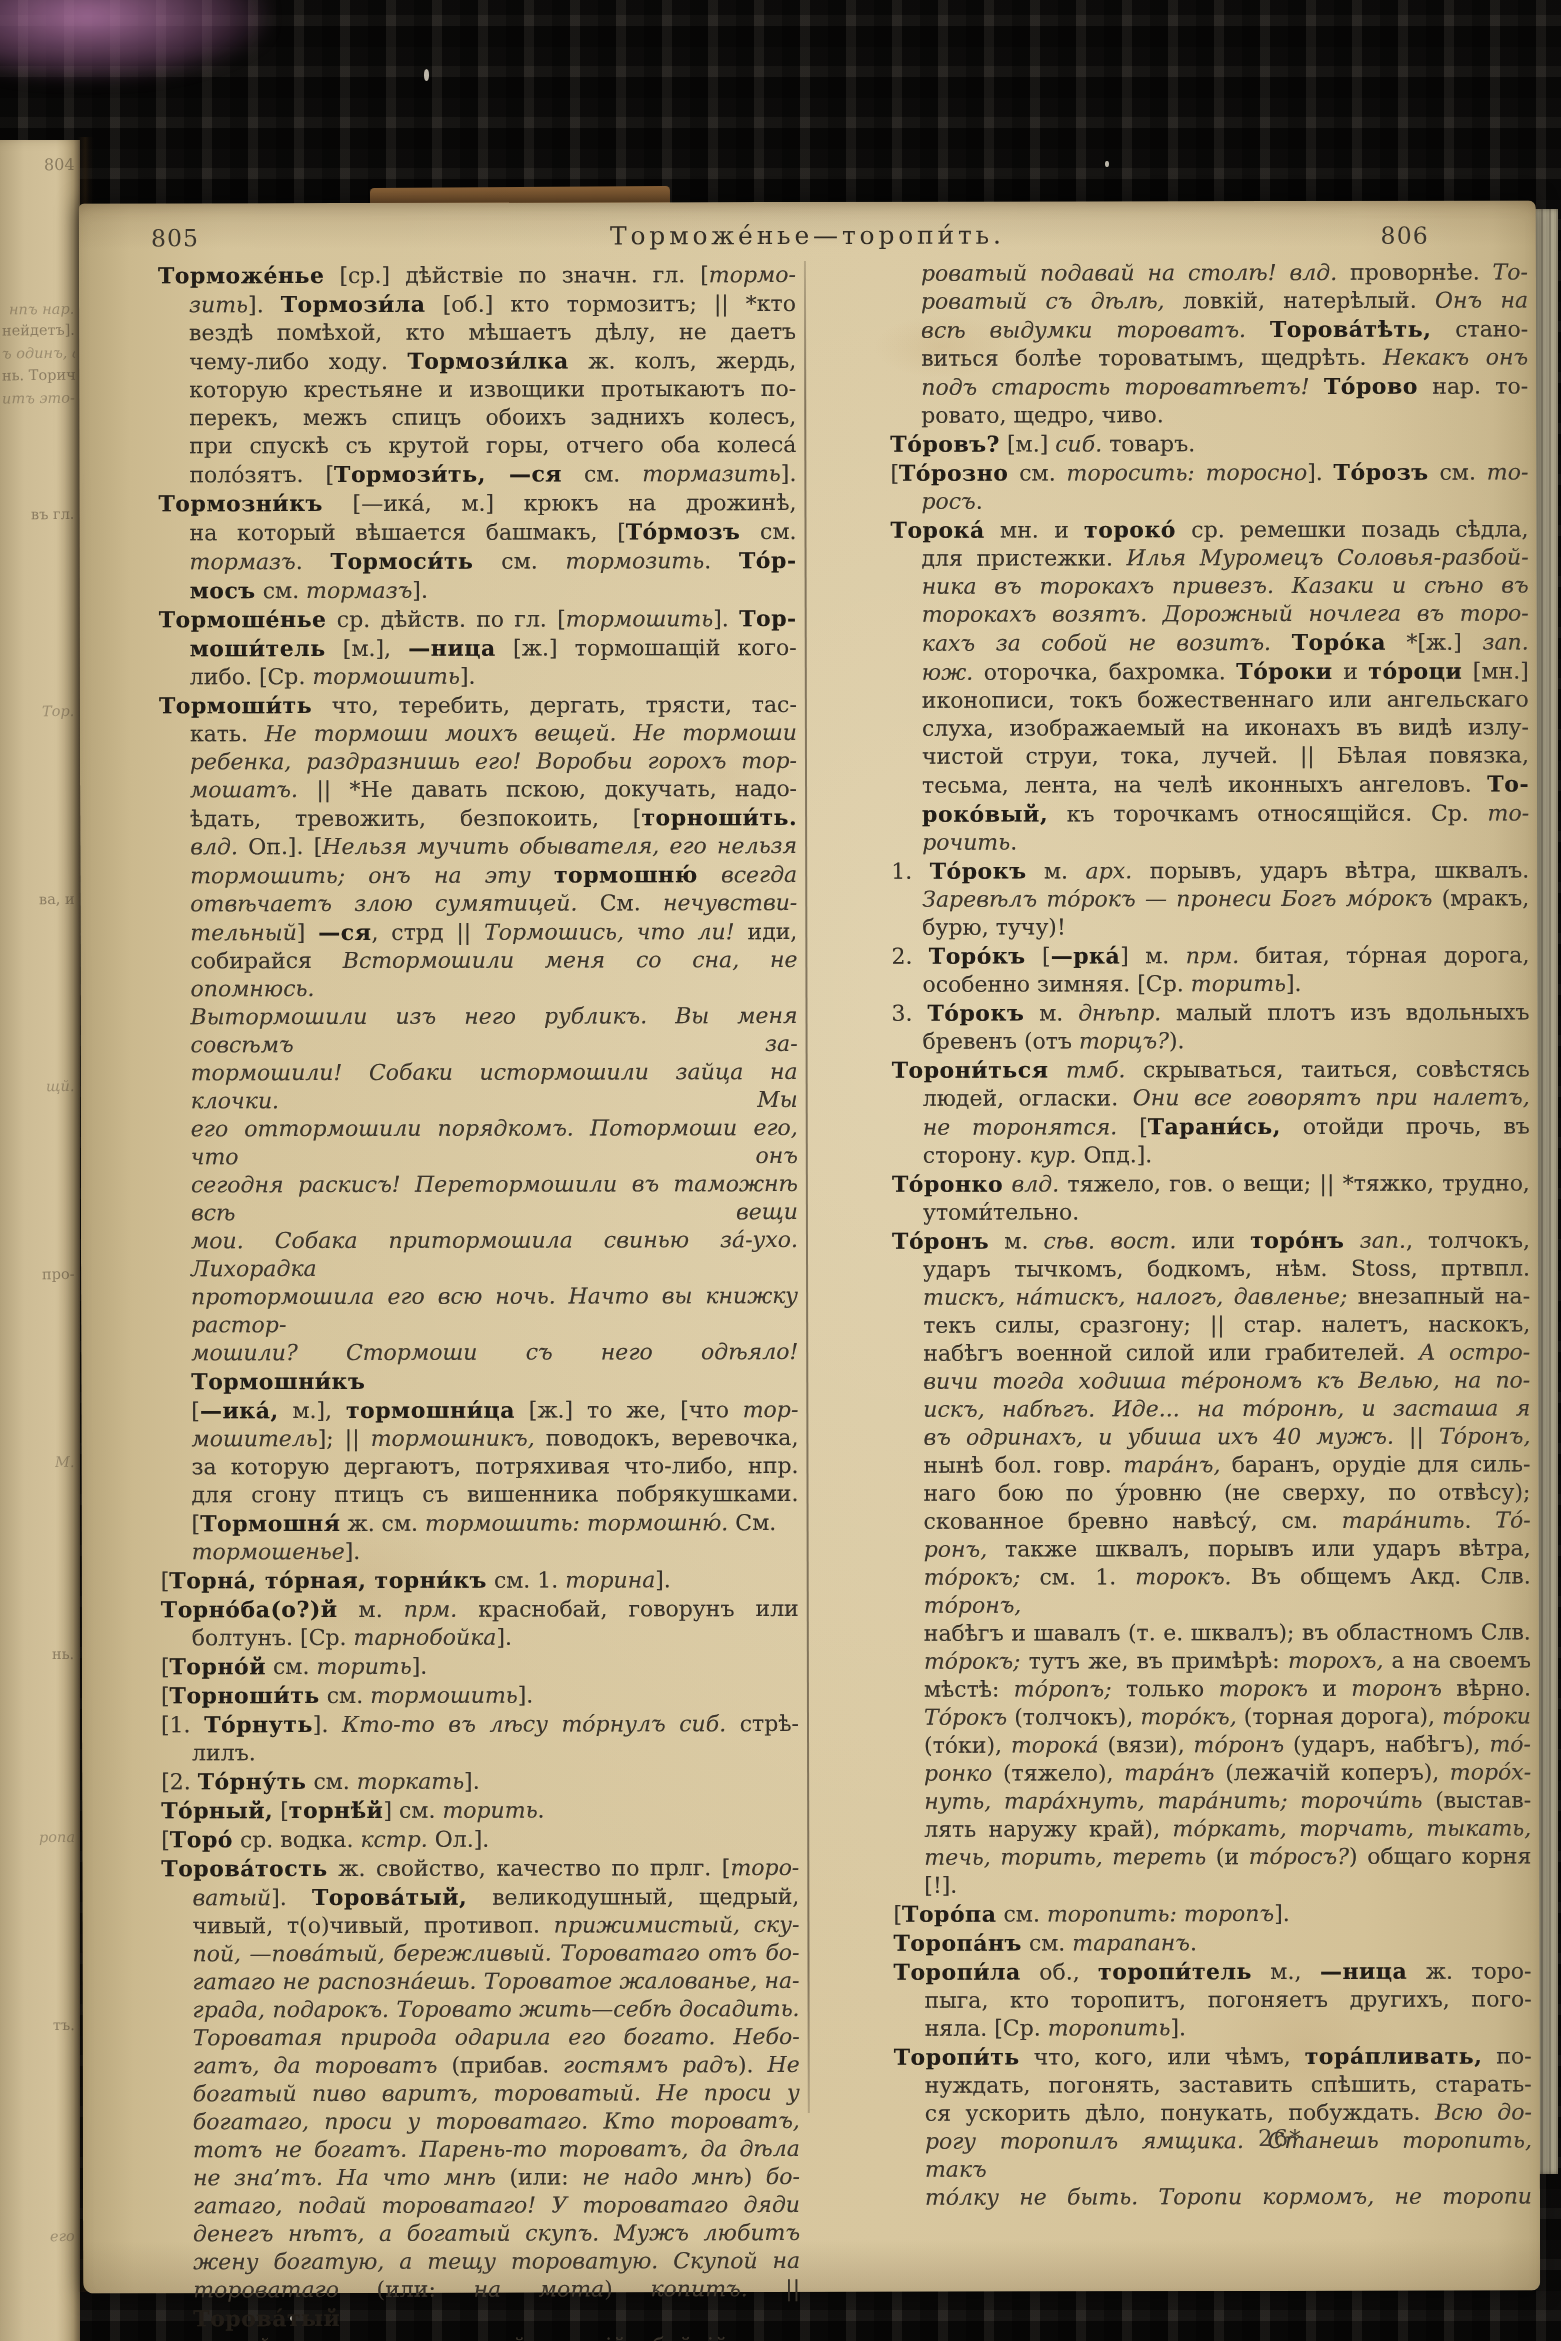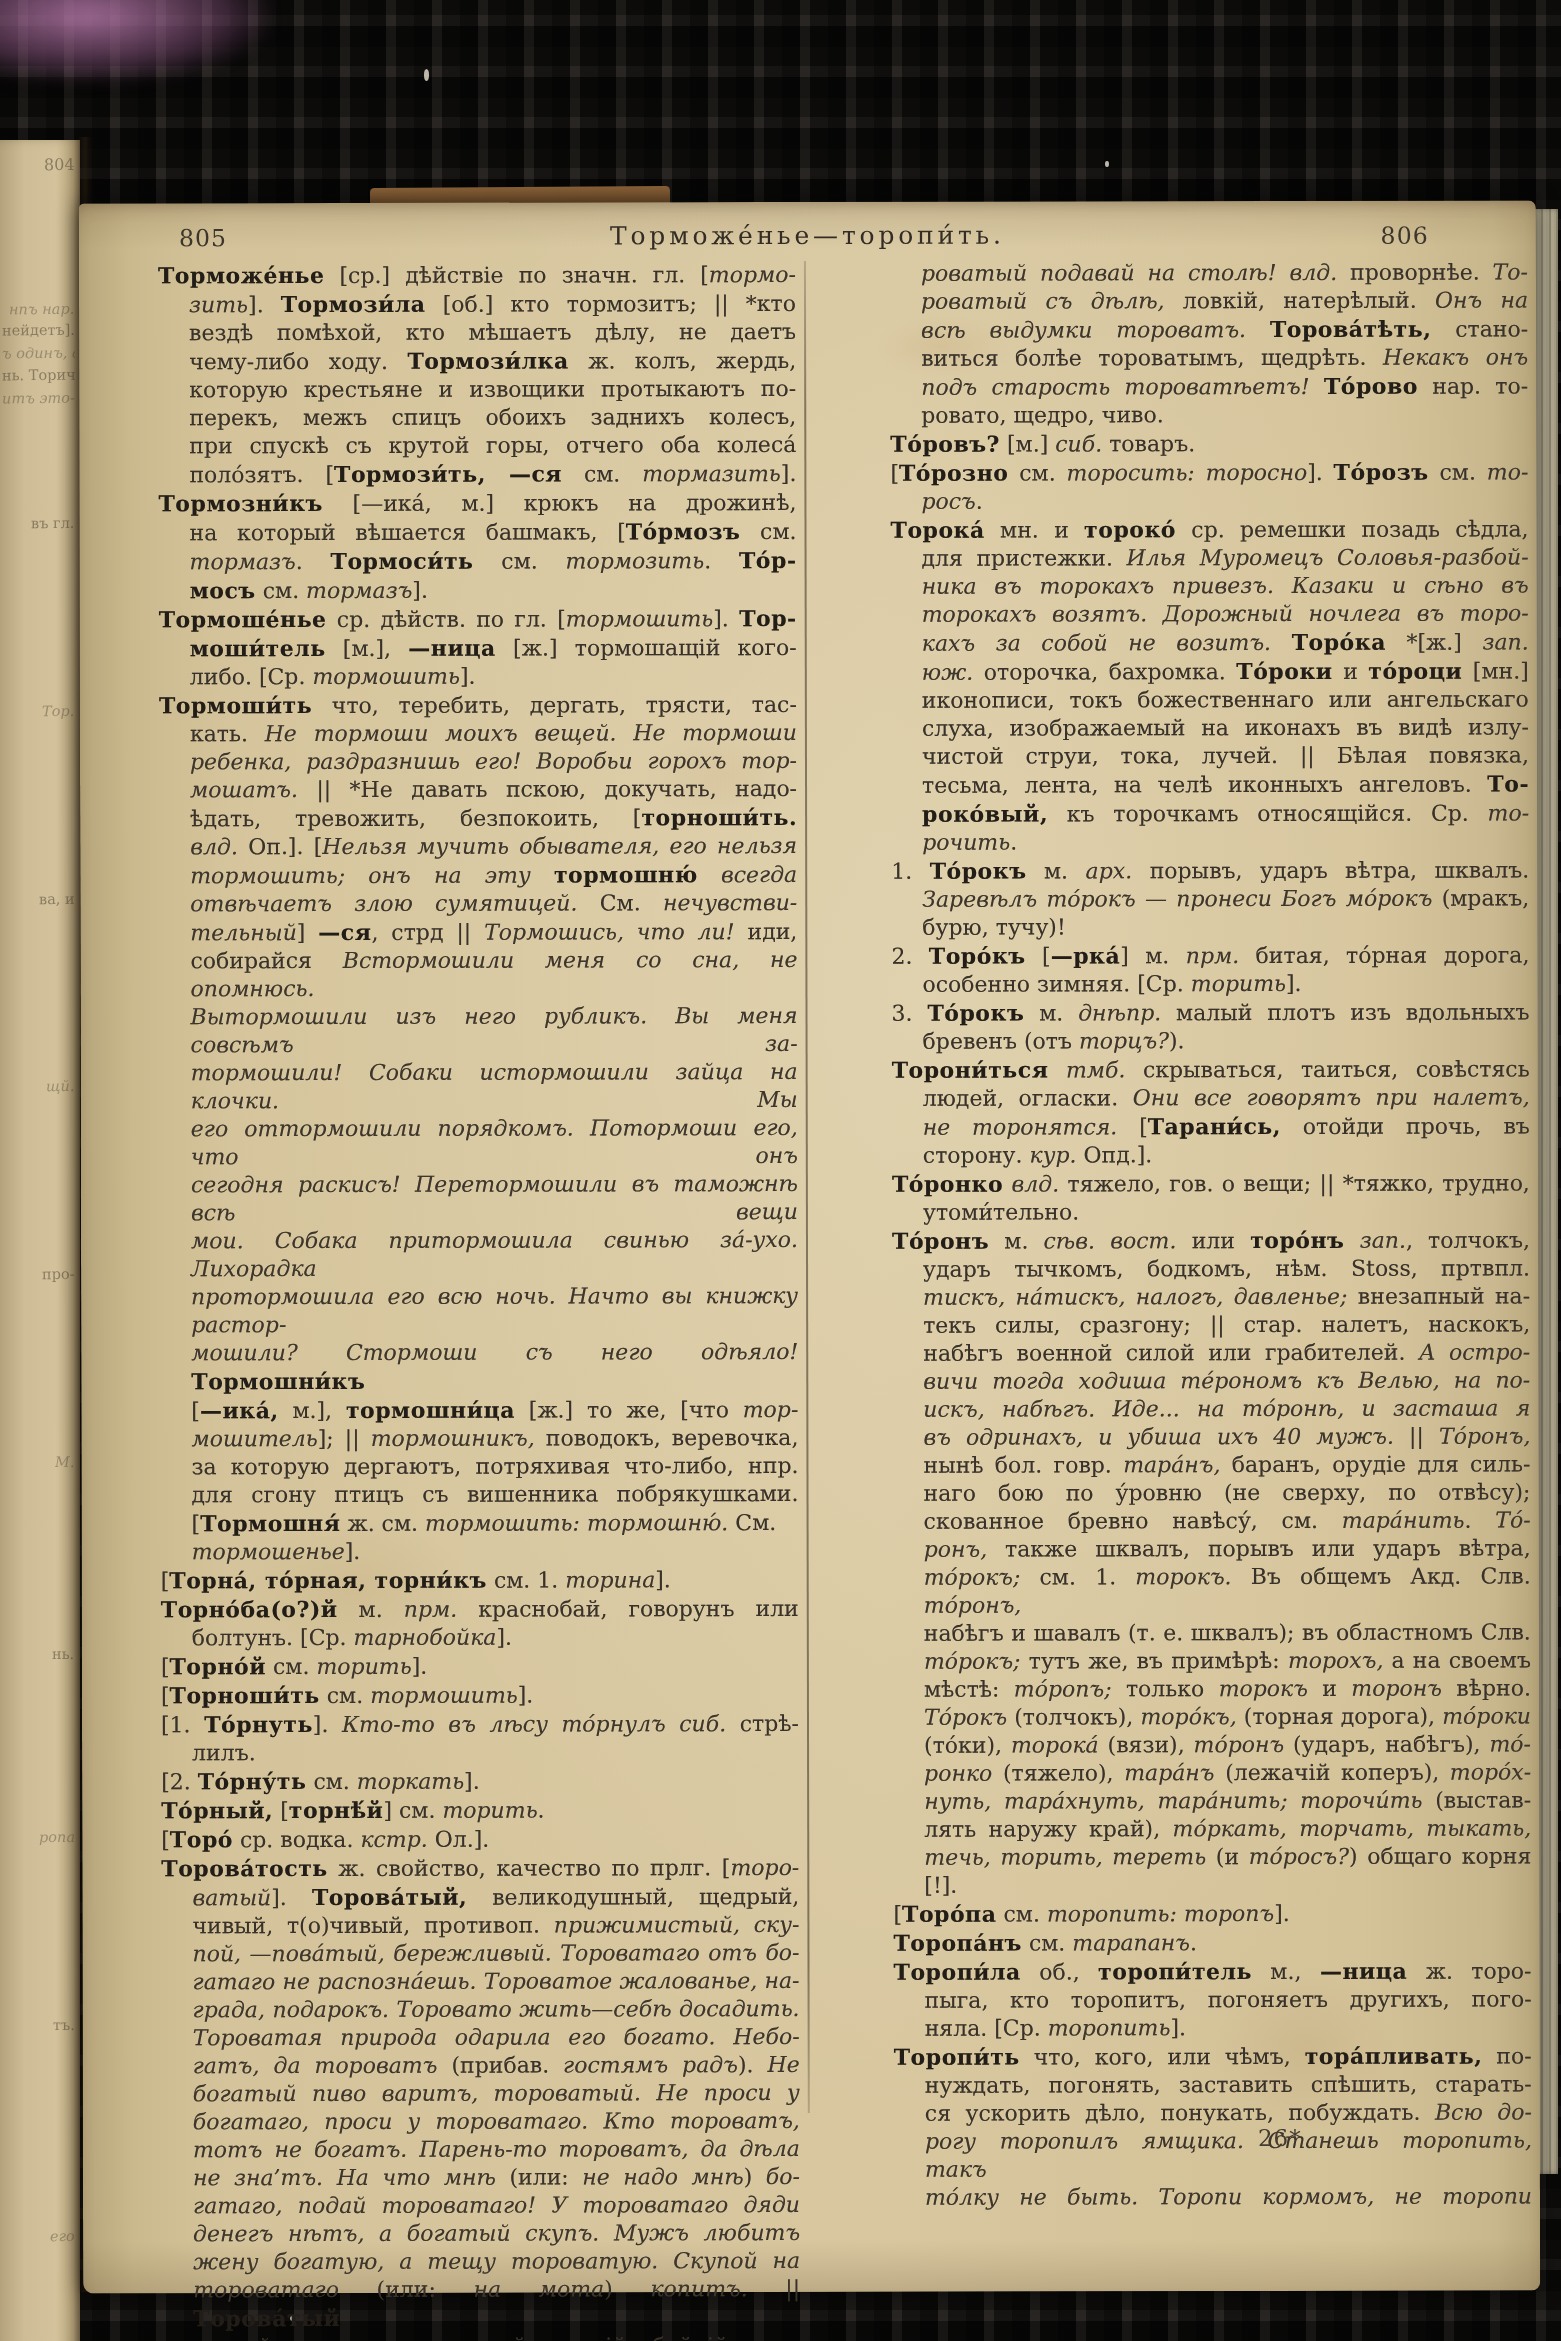--- a/index.html
+++ b/index.html
@@ -46,21 +46,21 @@
     box-shadow:0 0 21.4px rgba(0,0,0,.55), inset 0 7.5px 16px -6.4px rgba(90,70,45,.45);
     transform:rotate(-.12deg);
     color:#38322a;}
   .stain{position:absolute;border-radius:50%;pointer-events:none;}
   .s1{left:794px;top:113px;width:139px;height:64px;background:radial-gradient(ellipse,rgba(170,130,70,.14),transparent 70%);}
   .s2{left:161px;top:1314px;width:225px;height:139px;background:radial-gradient(ellipse,rgba(150,110,60,.10),transparent 70%);}
   .s3{left:1126px;top:1769px;width:193px;height:161px;background:radial-gradient(ellipse,rgba(150,110,60,.12),transparent 70%);}
   .s4{left:563px;top:525px;width:161px;height:97px;background:radial-gradient(ellipse,rgba(160,120,70,.09),transparent 70%);}
   
   .col-num{position:absolute;top:21.4px;font-size:23.6px;letter-spacing:1.1px;color:#3c362d;}
-  .num-left{left:100px;text-align:right;}
+  .num-left{left:72px;text-align:right;}
   .num-right{right:107px;}
   .page-title{position:absolute;top:19.3px;left:0;width:100%;text-align:center;
     font-size:25px;letter-spacing:3.8px;color:#332d25;}
   
   .col{position:absolute;top:58px;width:638px;font-size:22px;line-height:28px;
     text-shadow:0 0 0.5px rgba(58,48,38,.4);}
   .col-left{left:79px;}
   .col-right{left:811px;}
   .divider{position:absolute;left:725px;top:59px;width:1.6px;height:1852px;
     background:linear-gradient(180deg,rgba(70,58,42,.25),rgba(70,58,42,.6) 8%,rgba(70,58,42,.6) 92%,rgba(70,58,42,.25));}
@@ -80,21 +80,21 @@
 <div class="speck" style="left:290px;top:2316px;width:4.8px;height:4.8px;"></div>
 
 <div class="prev-page">
   <div class="frag pagenum" style="top:15px;">804</div>
 
 <div class="frag" style="top: 161px;">нпъ нар.</div>
     <div class="frag" style="top: 182px;">нейдетъ].</div>
     <div class="frag" style="top: 205px;">ъ одинъ, а</div>
     <div class="frag" style="top: 227px;">нь. Торич-</div>
     <div class="frag" style="top: 250px;">итъ это-</div>
-    <div class="frag" style="top: 375px;">въ гл.</div>
+    <div class="frag" style="top: 366px;">въ гл.</div>
     <div class="frag" style="top: 563px;">Тор.</div>
     <div class="frag" style="top: 751px;">ва, и</div>
     <div class="frag" style="top: 938px;">щй.</div>
     <div class="frag" style="top: 1126px;">про-</div>
     <div class="frag" style="top: 1314px;">М.</div>
     <div class="frag" style="top: 1458px; margin-top: 48px;">нь.</div>
     <div class="frag" style="top: 1689px;">ропа</div>
     <div class="frag" style="top: 1877px;">тъ.</div>
     <div class="frag" style="top: 2064px; margin-top: 24px;">его</div>
   </div>

